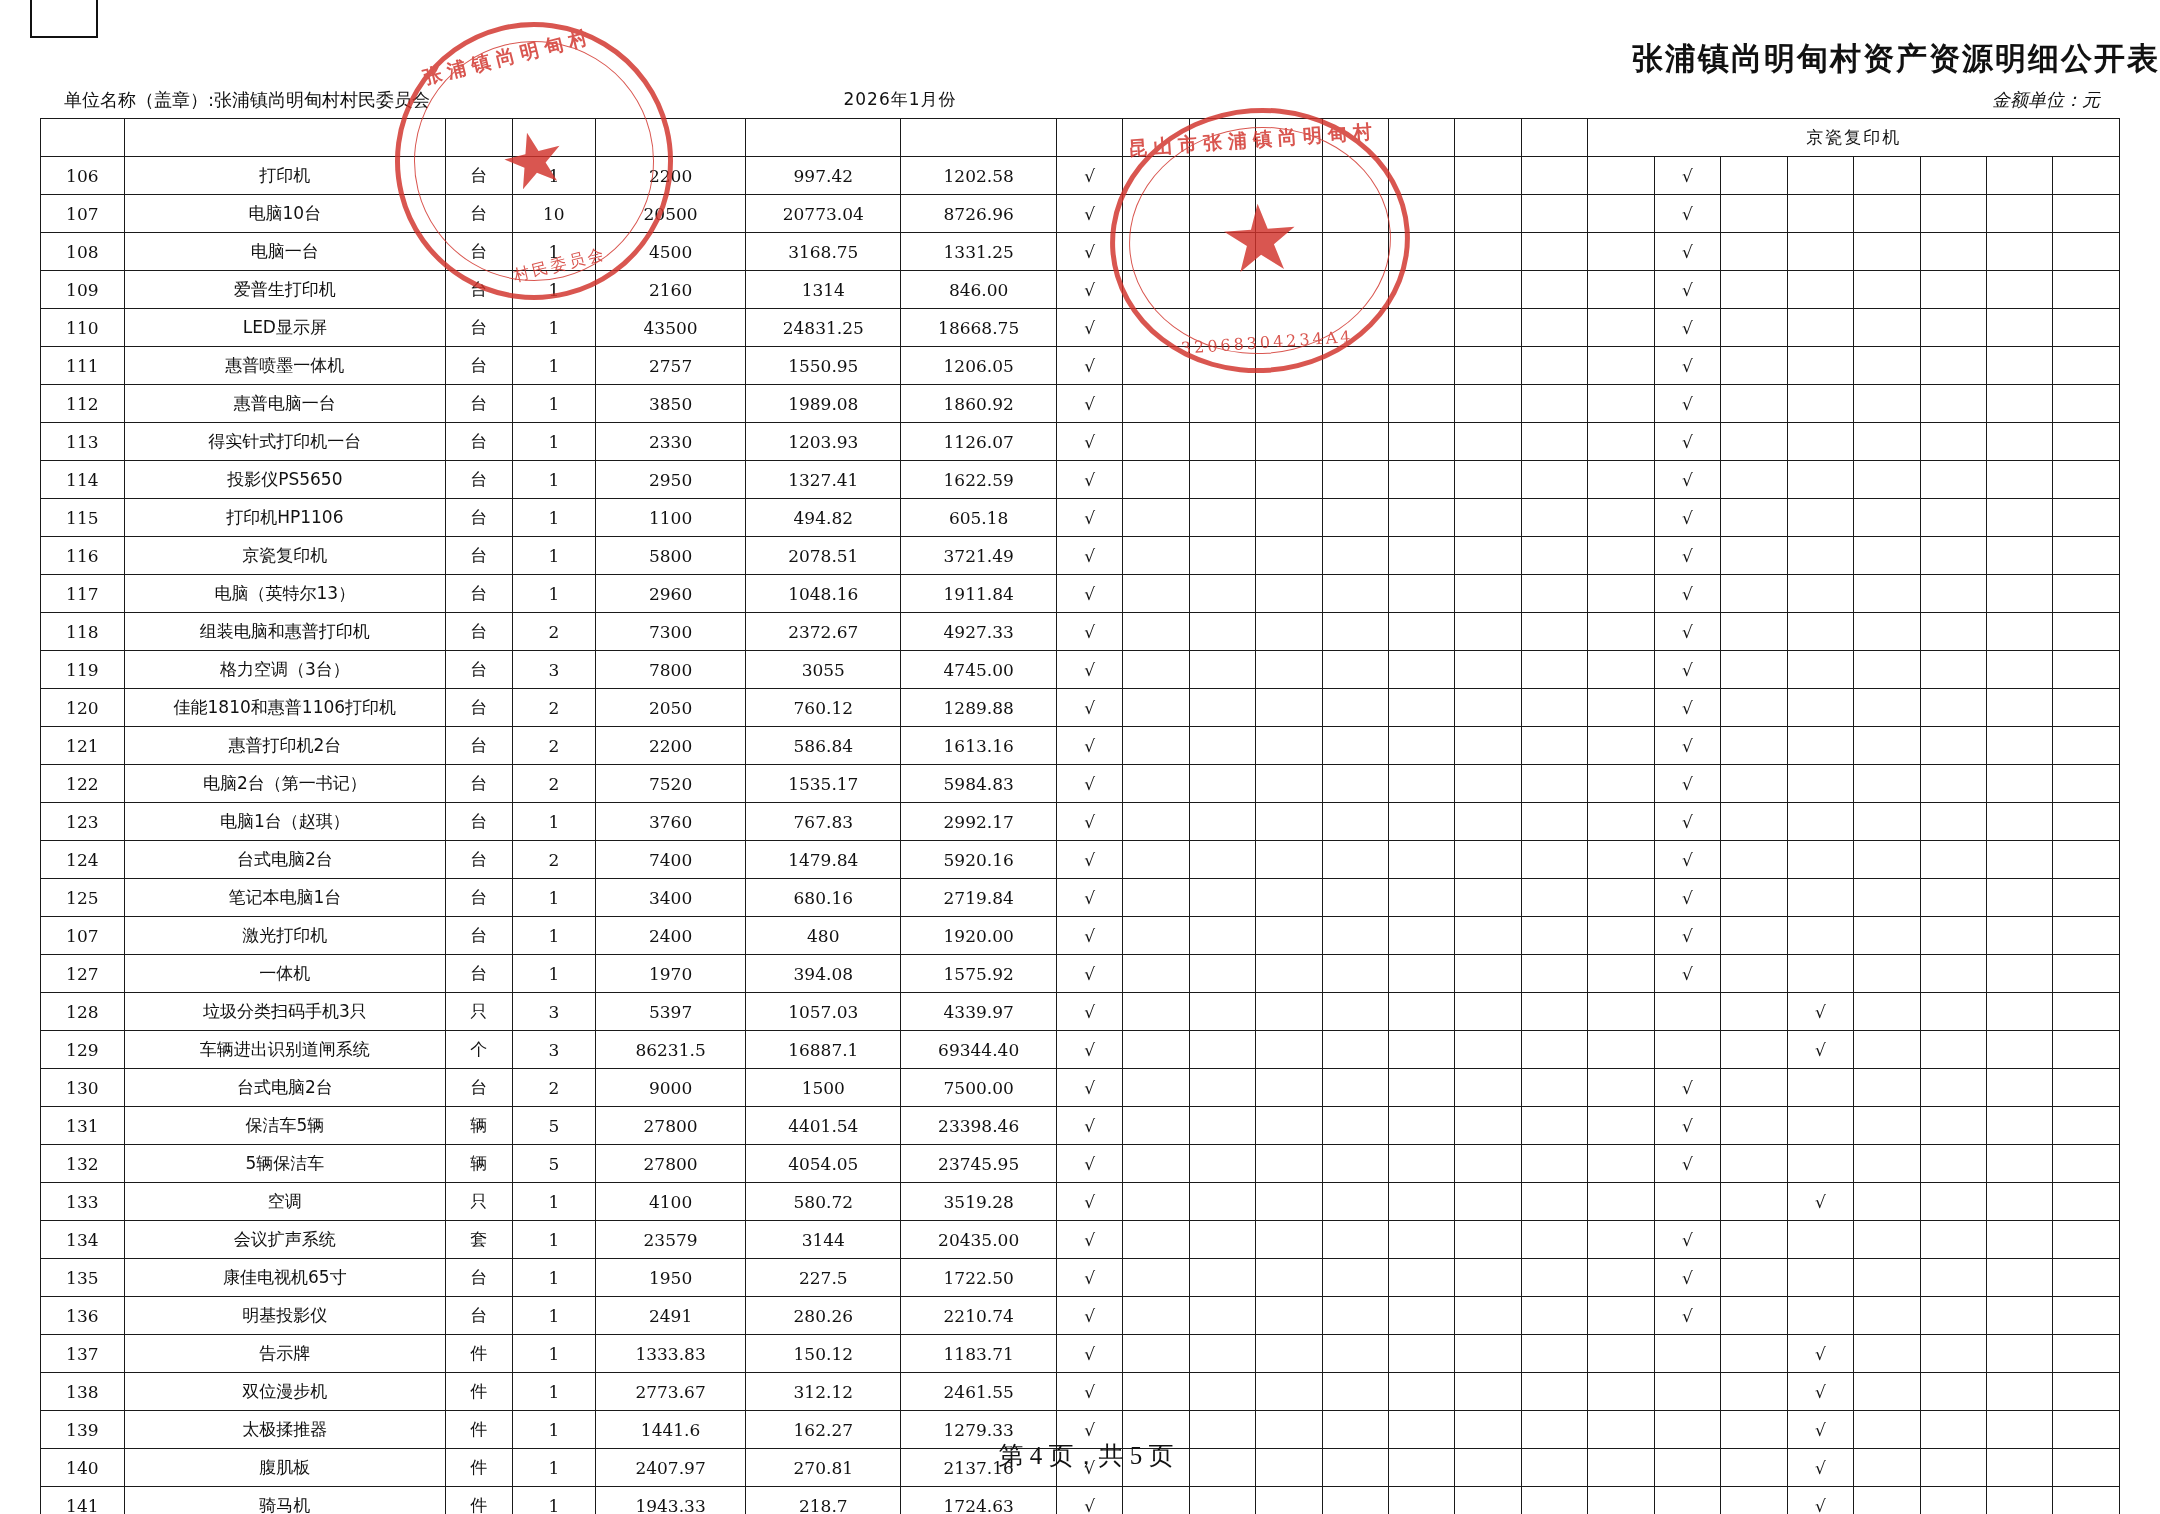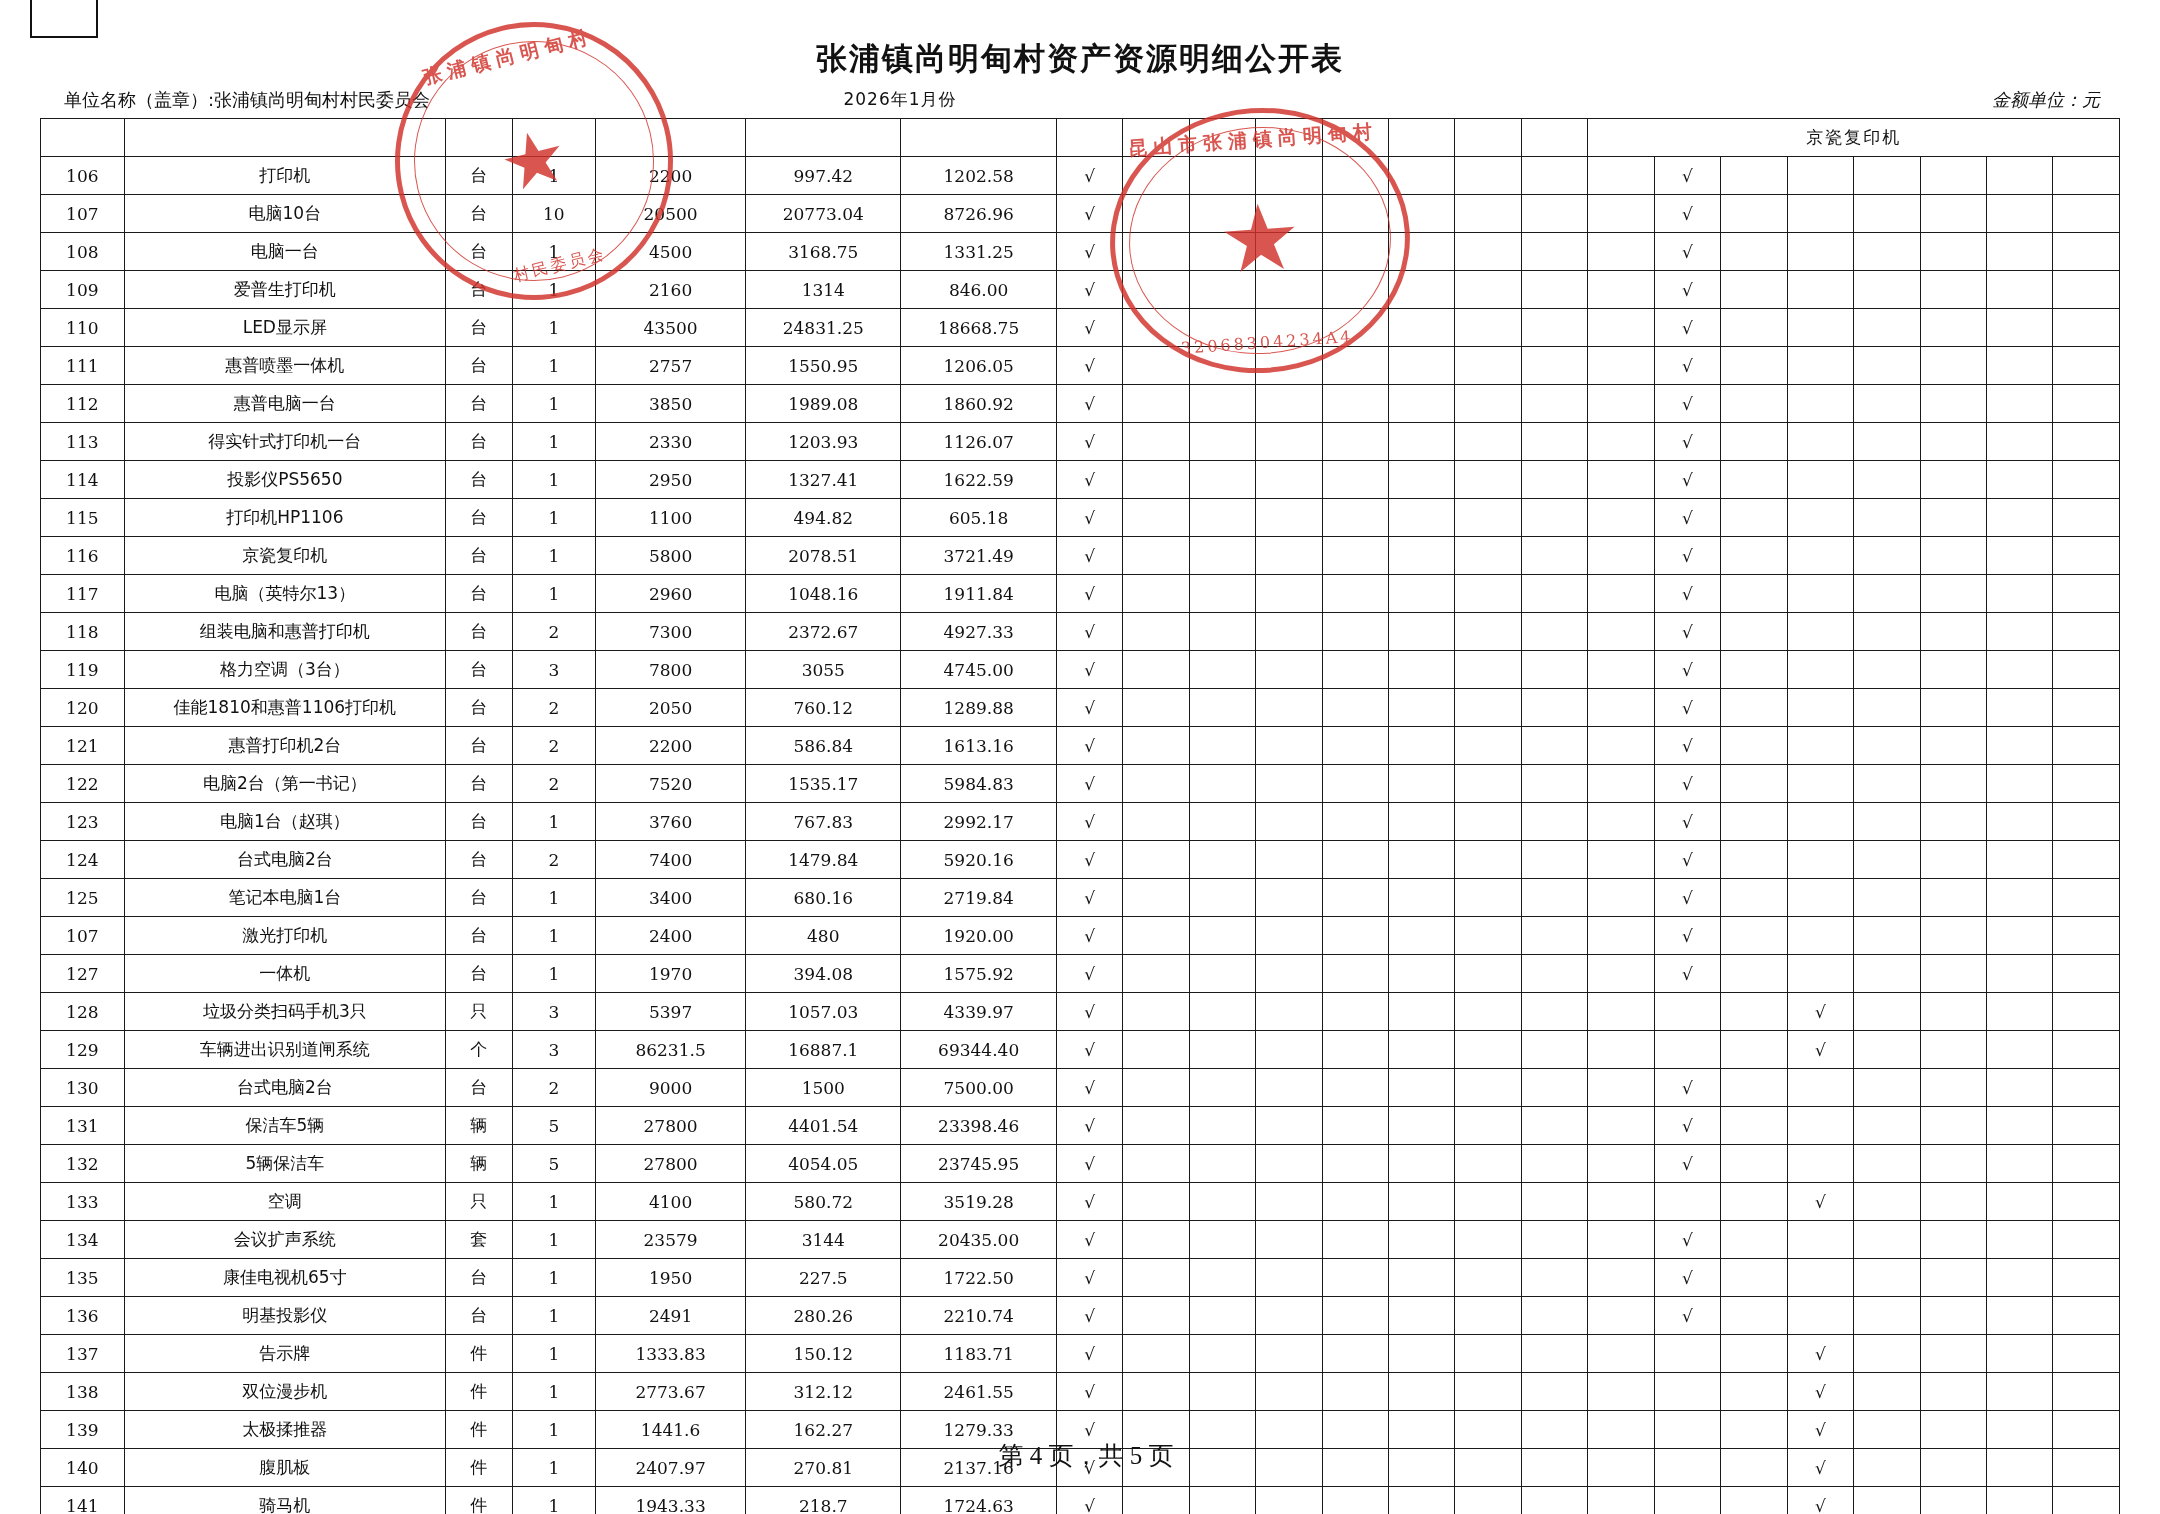--- a/index.html
+++ b/index.html
@@ -30,21 +30,21 @@
     width: 64px;
     height: 46px;
     border: 2px solid #111;
     border-top: none;
   }
   .title {
     position: absolute;
     top: 38px;
     left: 0;
     width: 2160px;
-    text-align: center;
+    text-align: right;
     font-family: "DejaVu Serif", "Liberation Serif", serif;
     font-weight: bold;
     font-size: 31px;
     letter-spacing: 2px;
   }
   .subtitle {
     position: absolute;
     top: 88px;
     left: 0;
     width: 1800px;

